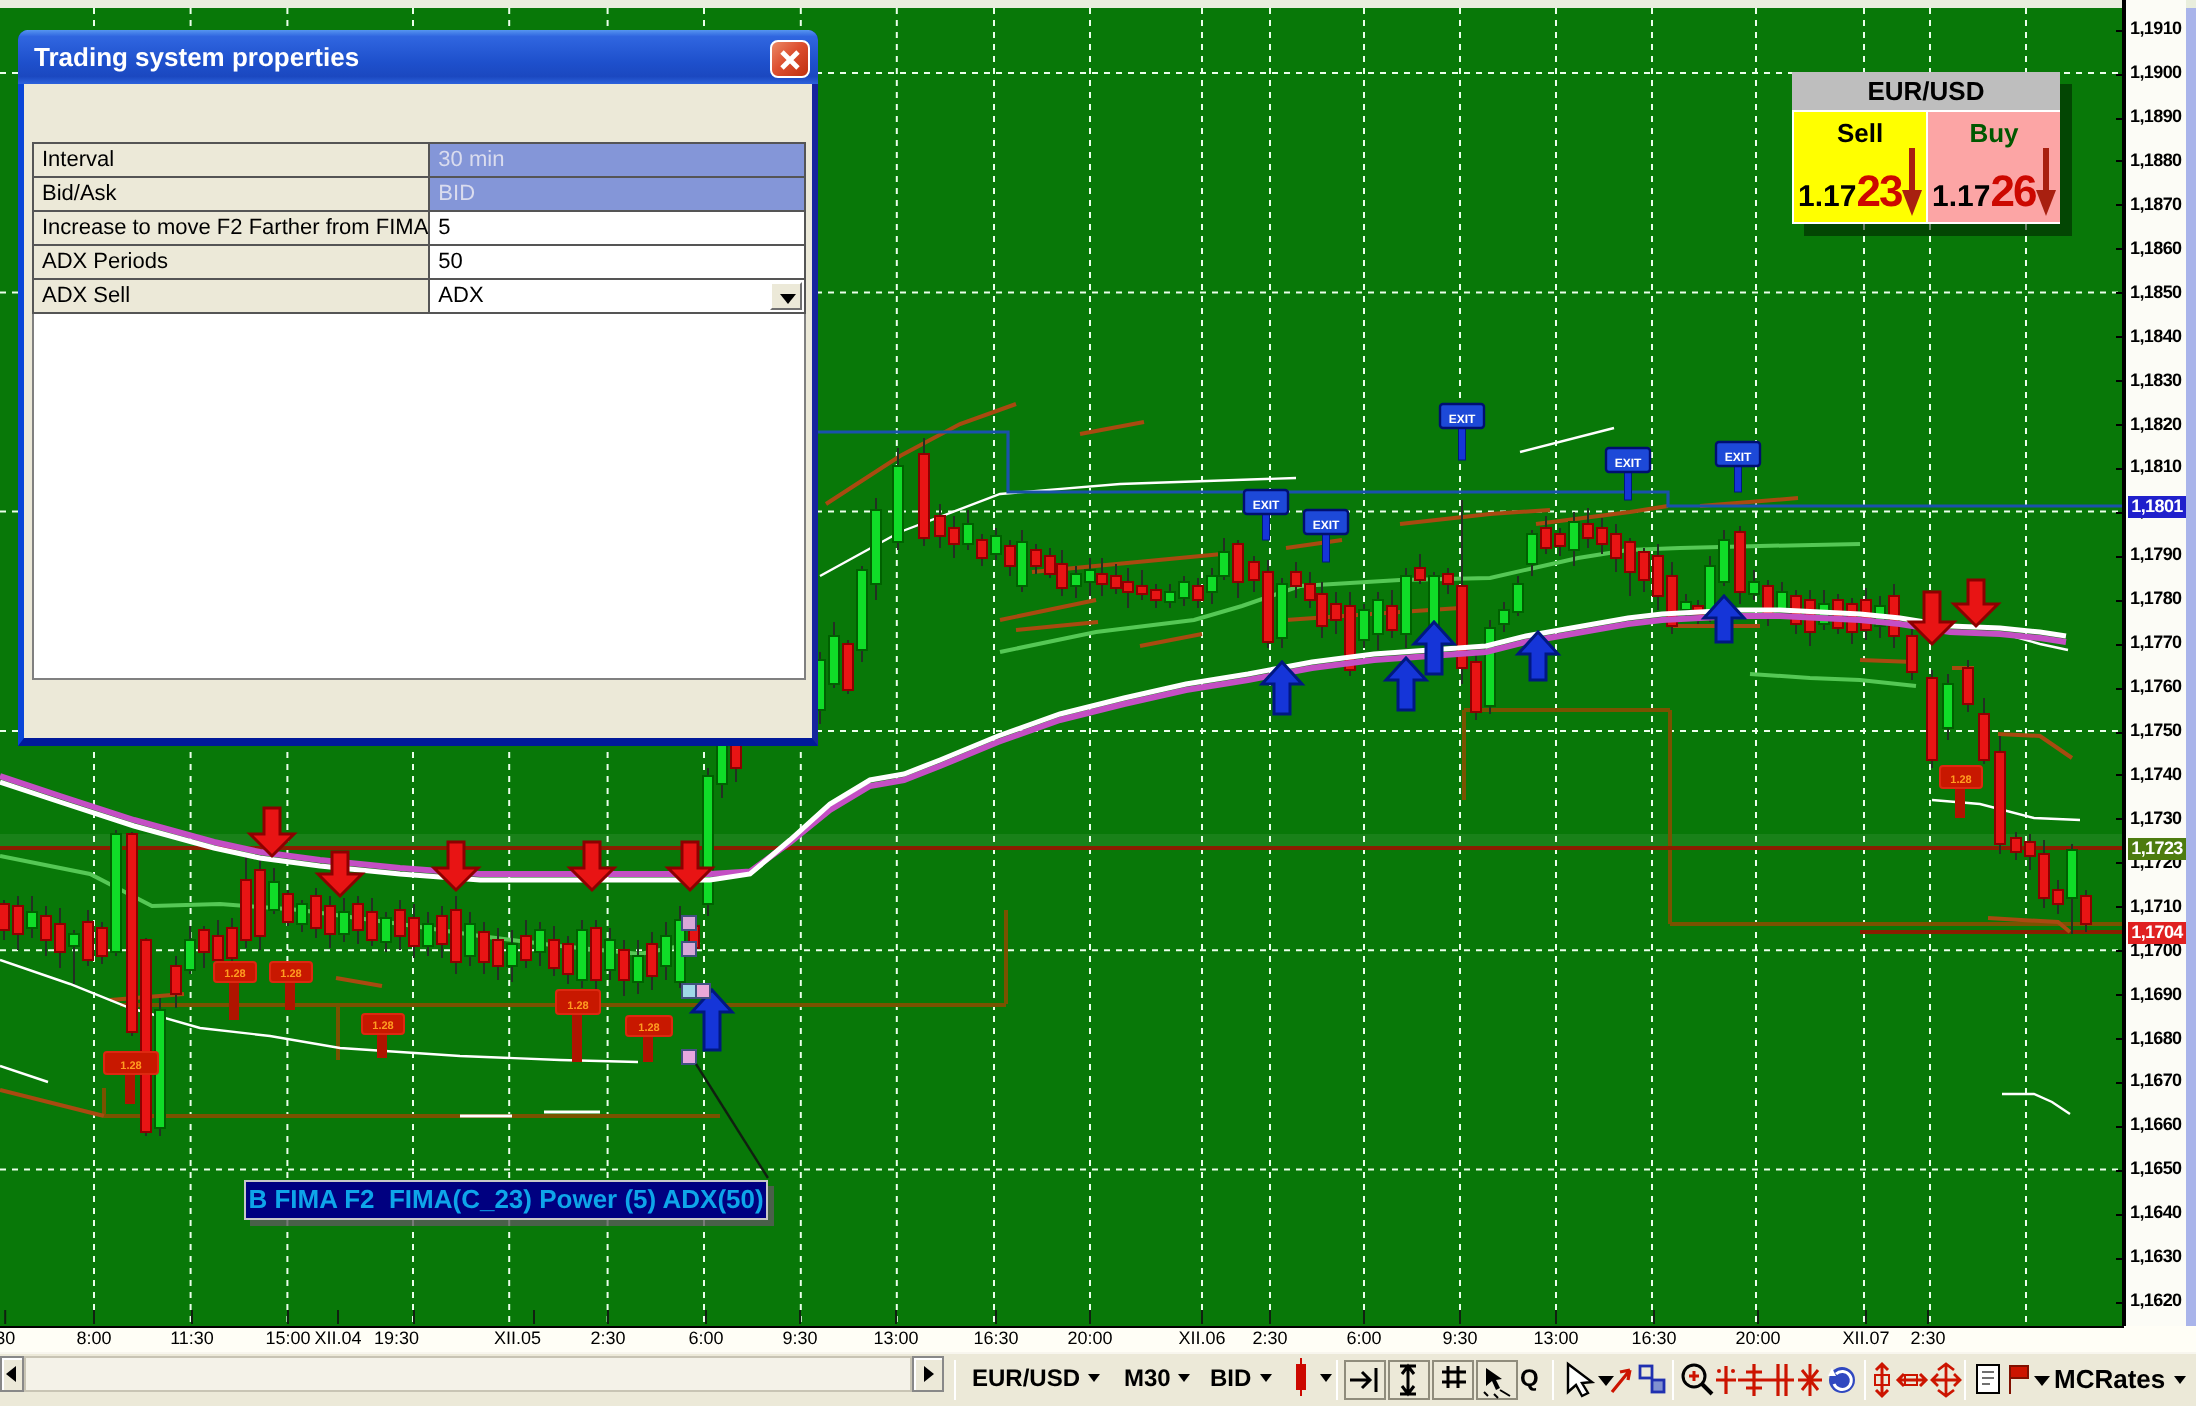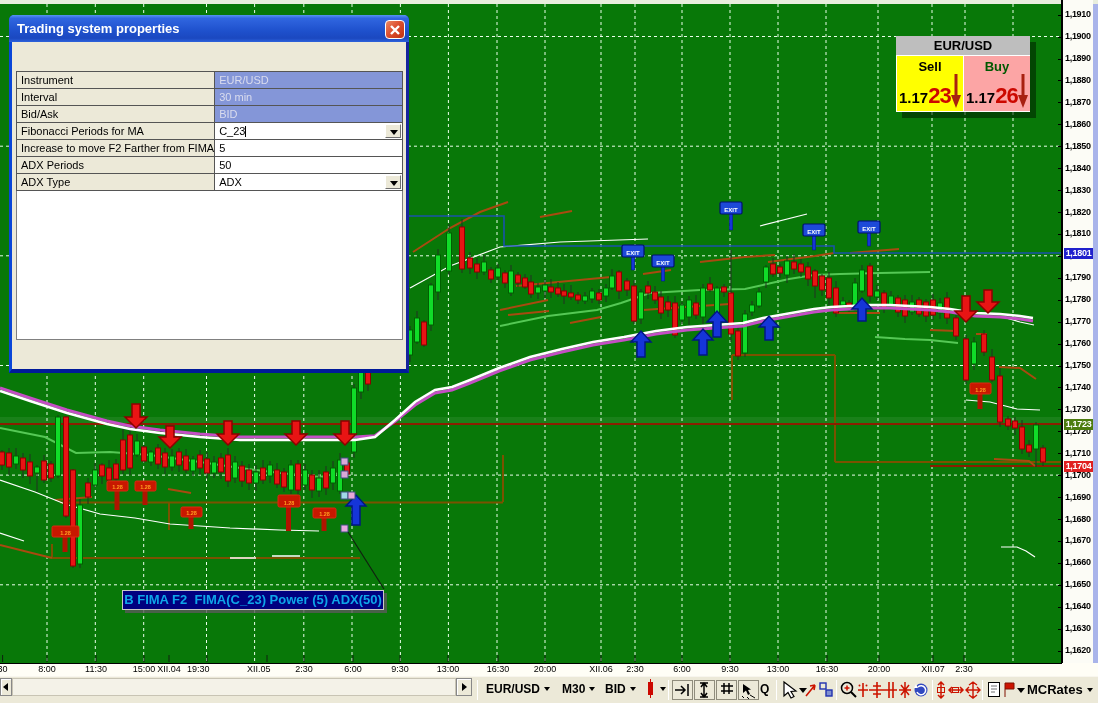--- a/index.html
+++ b/index.html
@@ -725,45 +725,35 @@
 </div>
 <div id="sig">B FIMA F2&nbsp; FIMA(C_23) Power (5) ADX(50)</div>
 <div id="dlg">
   <div id="dlgtitle">Trading system properties<div id="xbtn"><svg width="10" height="10" style="margin-top:4px">
           <path d="M1,1 L9,9 M9,1 L1,9" stroke="#fff" stroke-width="2.4"></path>
         </svg></div></div>
   <div id="dlgwhite"></div>
   <table id="dlgtable">
 <tbody>
 <tr>
-          <td class="cl">Instrument</td>
-          <td class="cr sel">EUR/USD</td>
-        </tr>
-<tr>
           <td class="cl">Interval</td>
           <td class="cr sel">30 min</td>
         </tr>
 <tr>
           <td class="cl">Bid/Ask</td>
           <td class="cr sel">BID</td>
-        </tr>
-<tr>
-          <td class="cl">Fibonacci Periods for MA</td>
-          <td class="cr plain">C_23<span class="caret"></span><span class="dbtn">
-              <i class="tri"></i>
-            </span></td>
         </tr>
 <tr>
           <td class="cl">Increase to move F2 Farther from FIMA</td>
           <td class="cr plain">5</td>
         </tr>
 <tr>
           <td class="cl">ADX Periods</td>
           <td class="cr plain">50</td>
         </tr>
 <tr>
-          <td class="cl">ADX Type</td>
+          <td class="cl">ADX Sell</td>
           <td class="cr plain">ADX<span class="dbtn">
               <i class="tri"></i>
             </span></td>
         </tr>
   </tbody>
     </table>
 </div>
 </body></html>

